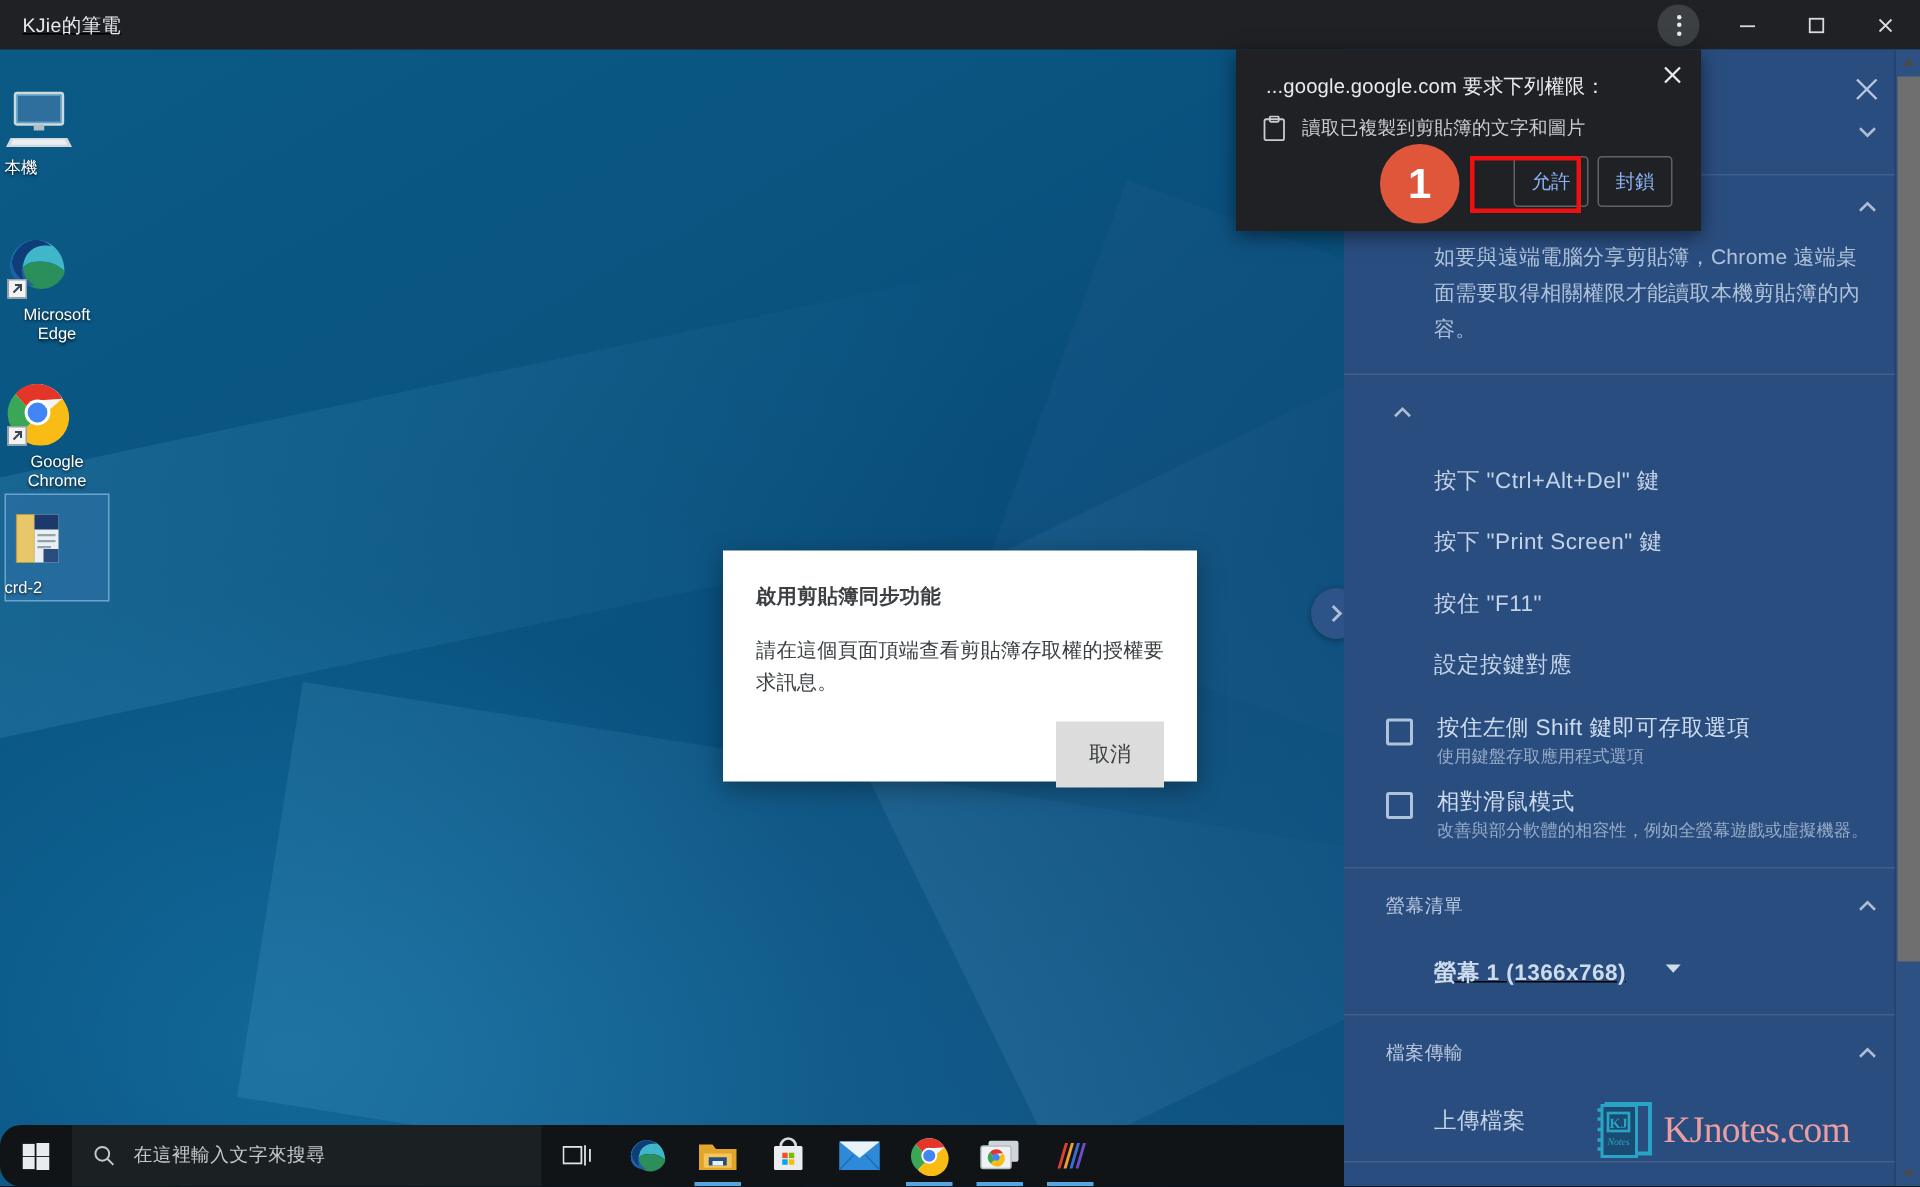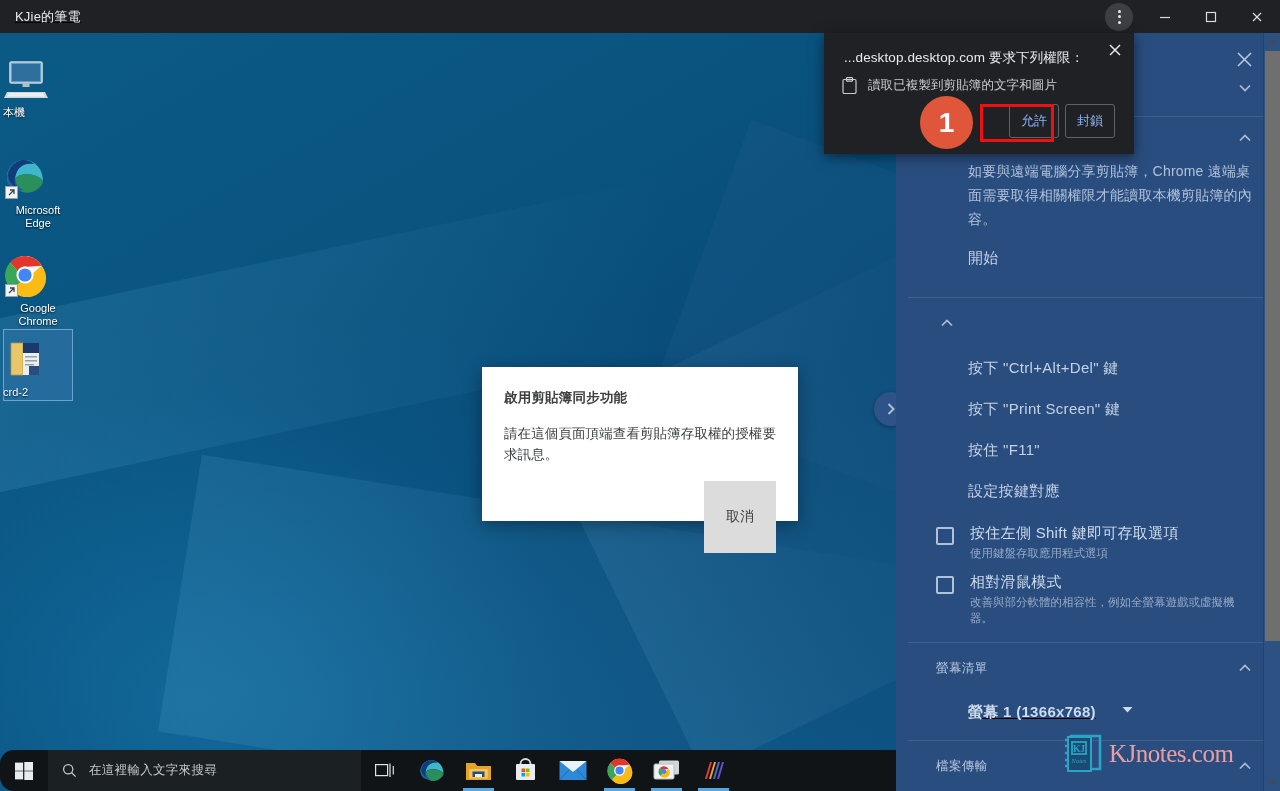--- a/index.html
+++ b/index.html
@@ -124,42 +124,41 @@
   }
   #modal-body {
     margin-top: 16px;
     color: #3c4043; font-size: 13.5px; line-height: 21px;
     letter-spacing: .1px;
   }
   #modal-actions { margin-top: 16px; display: flex; justify-content: flex-end; }
   #modal-cancel {
     background: #dcdcdc; color: #3c4043;
     border: none; font-size: 14px;
-    padding: 27px 22px;
+    padding: 13px 22px;
     font-family: inherit;
     cursor: pointer;
   }
 
   
   #panel-toggle {
     position: absolute; left: 874px; top: 392px;
     width: 34px; height: 34px; border-radius: 50%;
     background: #2d5389;
     display:flex; align-items:center; justify-content:center;
     box-shadow: 0 1px 4px rgba(0,0,0,0.35);
     cursor: pointer;
   }
 
   
   #panel {
     position: absolute; left: 896px; top: 33px;
     width: 384px; height: 758px;
     background: #2a4d7f;
     overflow: hidden;
-    padding-left: 12px;
   }
   .sect { border-bottom: 1px solid rgba(255,255,255,0.10); position: relative; }
   .sect-head {
     display: flex; align-items: center;
     padding: 0 24px 0 28px;
     height: 50px;
   }
   .sect-title {
     flex: 1;
     color: #b9c8de; font-size: 12.5px; letter-spacing: .4px;
@@ -547,21 +546,20 @@
       <div class="sect-head" style="height:42px;">
         <div class="sect-title"></div>
         <div class="chev">
           <svg width="16" height="16" viewBox="0 0 16 16">
               <path d="M3 10.5 L8 5.5 L13 10.5" fill="none" stroke="#aebdd2" stroke-width="1.7"></path>
             </svg>
         </div>
       </div>
       <div class="sect-body">
         <div class="sect-desc">如要與遠端電腦分享剪貼簿，Chrome 遠端桌面需要取得相關權限才能讀取本機剪貼簿的內容。</div>
-        <div class="link-item" style="padding-top:18px;">開始</div>
       </div>
     </div>
 
     <div class="sect">
       <div class="sect-head">
         <div class="chev">
           <svg width="16" height="16" viewBox="0 0 16 16">
               <path d="M3 10.5 L8 5.5 L13 10.5" fill="none" stroke="#aebdd2" stroke-width="1.7"></path>
             </svg>
         </div>
@@ -648,21 +646,21 @@
     </div>
   </div>
 
   <div id="permpopup">
     <div id="perm-close">
       <svg width="14" height="14" viewBox="0 0 14 14">
         <line x1="2" y1="2" x2="12" y2="12" stroke="#e8eaed" stroke-width="1.5"></line>
         <line x1="12" y1="2" x2="2" y2="12" stroke="#e8eaed" stroke-width="1.5"></line>
       </svg>
     </div>
-    <div id="perm-title">...desktop.desktop.com 要求下列權限：</div>
+    <div id="perm-title">...google.google.com 要求下列權限：</div>
     <div id="perm-row">
       <svg width="15" height="17" viewBox="0 0 15 17">
         <rect x="1" y="2.5" width="13" height="14" rx="1.2" fill="none" stroke="#c9ccd0" stroke-width="1.2"></rect>
         <rect x="4.5" y="0.6" width="6" height="3.6" rx="0.8" fill="none" stroke="#c9ccd0" stroke-width="1.2"></rect>
       </svg>
       <span id="perm-text">讀取已複製到剪貼簿的文字和圖片</span>
     </div>
     <div id="perm-actions">
       <button class="perm-btn">允許</button>
       <button class="perm-btn">封鎖</button>

